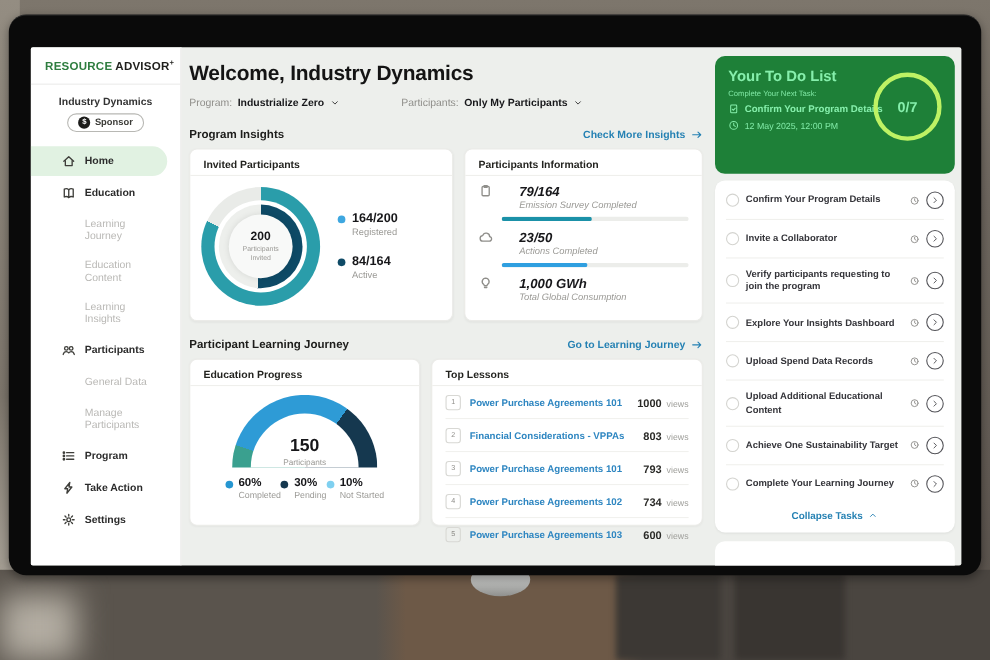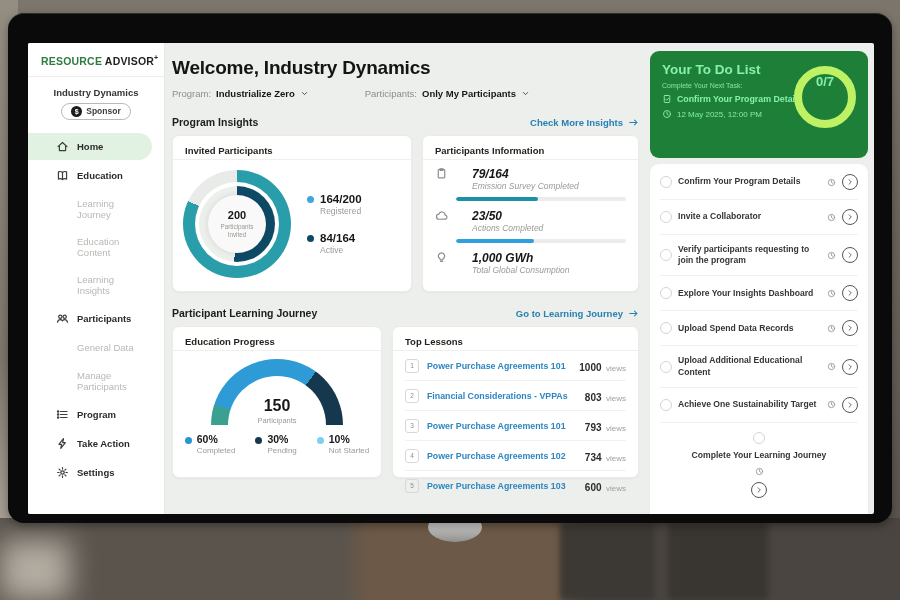--- a/index.html
+++ b/index.html
@@ -76,45 +76,45 @@
   .ir-bar{height:4px;background:#ecedea;border-radius:2px;margin:6px 0 8px 21px;overflow:hidden;}
   .ir-bar i{display:block;height:100%;border-radius:2px;}
   
   .edu-body{padding:8px 10px 0;display:flex;flex-direction:column;align-items:center;}
   .gauge{position:relative;width:132px;height:66px;overflow:hidden;}
   .g-arc{position:absolute;left:0;top:0;width:132px;height:132px;border-radius:50%;}
   .g-hole{position:absolute;left:17px;top:17px;width:98px;height:98px;border-radius:50%;background:#fff;}
   .g-center{position:absolute;left:0;right:0;bottom:0;text-align:center;}
   .g-val{font-size:16px;font-weight:800;color:#17171a;line-height:1;}
   .g-lab{font-size:7.5px;color:#9b9a96;margin-top:2px;}
-  .edu-legend{display:flex;gap:20px;margin-top:8px;justify-content:center;}
+  .edu-legend{display:flex;margin-top:8px;justify-content:center;}
   .eleg-top{display:flex;align-items:center;gap:5px;}
   .eleg-val{font-size:10.5px;font-weight:800;color:#17171a;}
   .eleg-lab{font-size:8px;color:#9b9a96;margin-left:12px;margin-top:1px;}
   
   .lesson-list{padding:0 12px;}
   .lesson-row{display:flex;align-items:center;gap:8px;padding:5.5px 0;border-bottom:1px solid #f1f1ee;}
   .lesson-row:last-child{border-bottom:none;}
   .l-rank{width:12px;height:12px;border:1px solid #d8d8d4;border-radius:3px;color:#8f8e8a;font-size:6.5px;display:flex;align-items:center;justify-content:center;flex:none;}
   .l-name{flex:1;color:#2e86c1;font-size:8.8px;font-weight:600;cursor:pointer;text-decoration:none;}
   .l-views{white-space:nowrap;}
   .l-views b{font-size:10px;font-weight:800;color:#2b2b28;}
   .lv{font-size:8px;color:#a0a09c;}
   
   .rightcol{position:absolute;left:622px;top:8px;width:218px;}
   .todo-hero{position:relative;background:#1e8038;border-radius:9px;padding:11px 12px;height:107px;box-sizing:border-box;color:#86efac;}
   .th-title{font-size:13.5px;font-weight:800;}
   .th-sub{font-size:7px;margin-top:5px;opacity:.92;}
   .th-task{display:flex;gap:5px;align-items:center;font-size:8.8px;font-weight:700;margin-top:5px;}
   .th-due{display:flex;gap:5px;align-items:center;font-size:8px;margin-top:5px;opacity:.95;}
   .th-ic{width:10px;height:10px;flex:none;}
-  .th-ring{position:absolute;right:12px;top:15px;width:62px;height:62px;border-radius:50%;border:8px solid #bef264;display:flex;align-items:flex-start;justify-content:center;font-size:13px;font-weight:800;box-sizing:border-box;}
+  .th-ring{position:absolute;right:12px;top:15px;width:62px;height:62px;border-radius:50%;border:4px solid #bef264;display:flex;align-items:center;justify-content:center;font-size:13px;font-weight:800;box-sizing:border-box;}
   .task-card{background:#fff;border-radius:9px;margin-top:6px;padding:1px 10px 4px;box-shadow:0 1px 2px rgba(0,0,0,.05);}
   .task-row{display:flex;align-items:center;gap:6px;padding:9px 0;border-bottom:1px solid #f0f0ed;font-size:8.6px;font-weight:700;color:#35353a;cursor:pointer;}
-  .task-rows > .task-row:last-of-type{border-bottom:none;flex-direction:column;}
+  .task-rows > .task-row:last-of-type{border-bottom:none;}
   .t-check{width:12px;height:12px;border:1.4px solid #d4d4d0;border-radius:50%;flex:none;box-sizing:border-box;}
   .t-label{flex:1;line-height:1.3;}
   .t-clock{width:9px;height:9px;color:#8f8e8a;flex:none;}
   .t-go{width:16px;height:16px;border:1.3px solid #55555a;border-radius:50%;display:flex;align-items:center;justify-content:center;flex:none;color:#3a3a3f;box-sizing:border-box;}
   .t-go span{width:8px;height:8px;display:inline-flex;}
   .collapse{display:flex;align-items:center;justify-content:center;gap:5px;color:#2581b3;font-weight:700;font-size:9px;padding:7px 0 6px;cursor:pointer;text-decoration:none;}
   .cu{width:9px;height:9px;}
   .news-card{background:#fff;border-radius:9px;margin-top:8px;padding:10px 12px;height:50px;box-sizing:border-box;}
   
   [data-icon],[data-icon-item],.si-icon,.f-caret,.arr,.th-ic,.t-clock,.cu{display:inline-flex;align-items:center;justify-content:center;}

